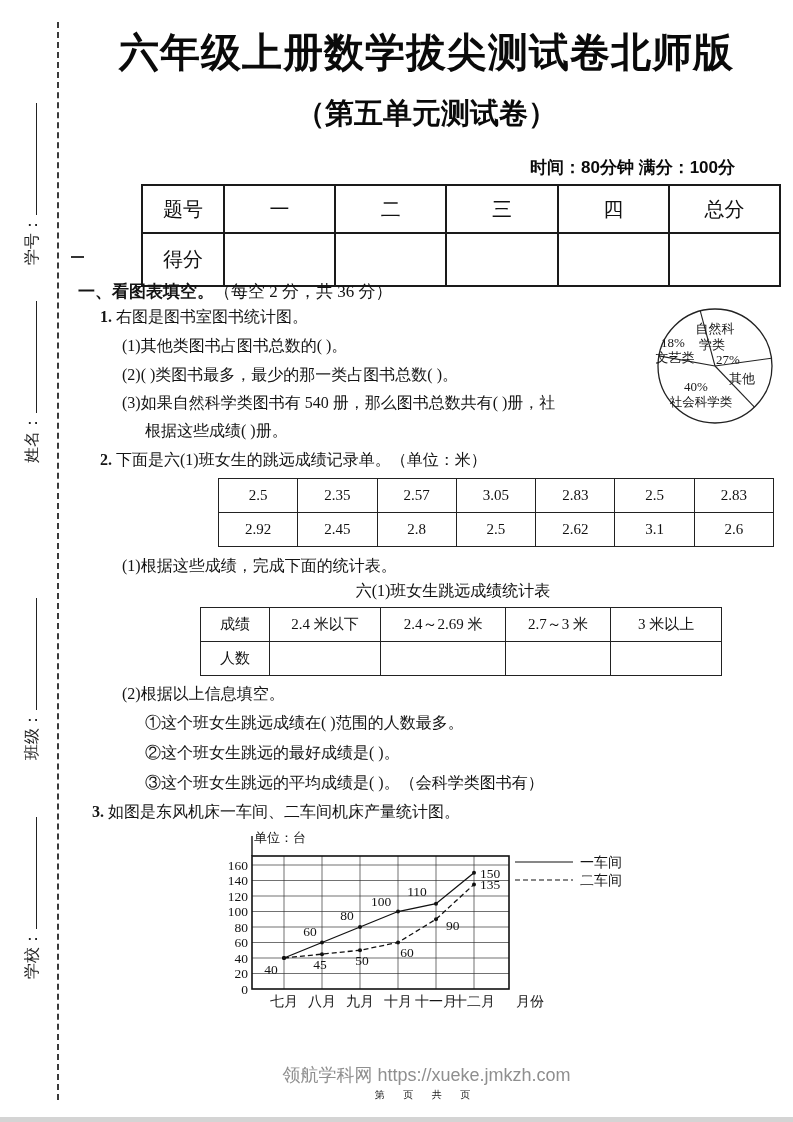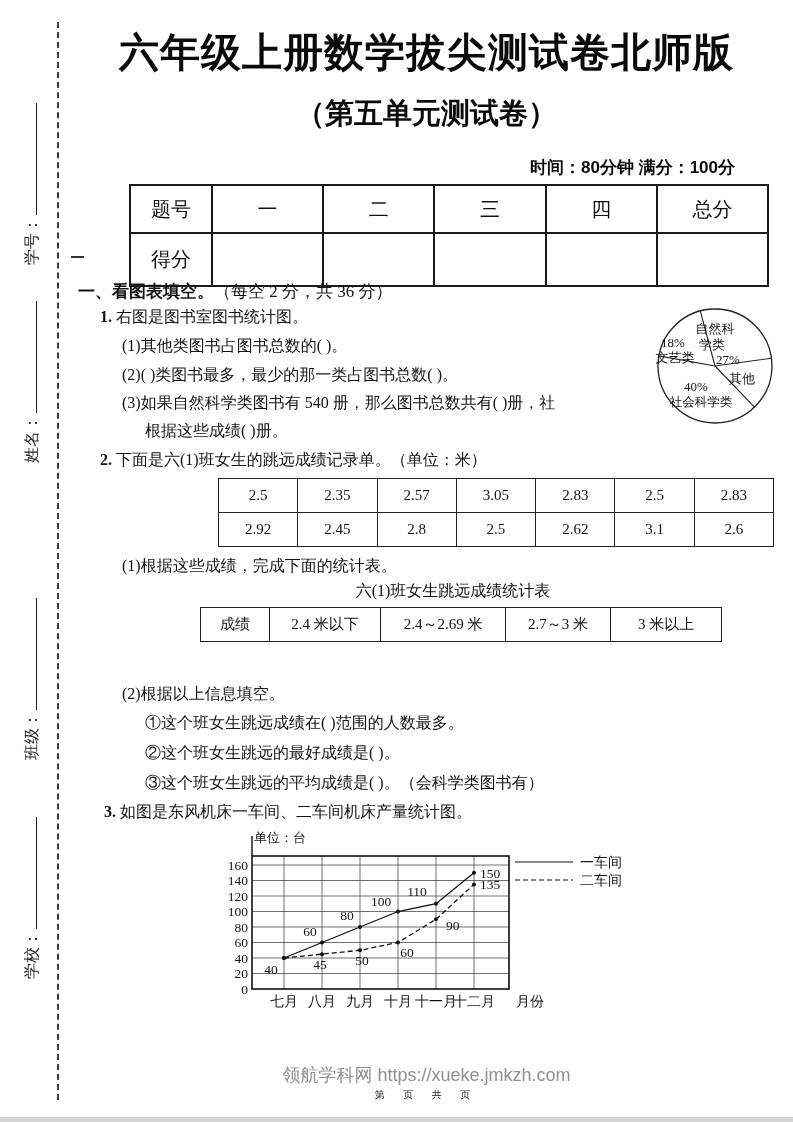--- a/index.html
+++ b/index.html
@@ -14,21 +14,21 @@
   .mlabel .u{display:inline-block;width:112px;height:15px;border-bottom:1.5px solid #222;margin-left:2px;}
   
   .title{left:60px;right:0;top:25px;text-align:center;font-family:"Liberation Sans","DejaVu Sans",sans-serif;
          font-weight:bold;font-size:40px;letter-spacing:1px;color:#0a0a0a;}
   .subtitle{left:60px;right:0;top:94px;text-align:center;font-family:"Liberation Sans","DejaVu Sans",sans-serif;
             font-weight:bold;font-size:29px;color:#0a0a0a;}
   .meta{right:58px;top:156px;font-family:"Liberation Sans","DejaVu Sans",sans-serif;
         font-size:17px;font-weight:600;color:#0a0a0a;}
   
   table{border-collapse:collapse;}
-  .score-table{left:100px;top:184px;padding-left:29px;}
+  .score-table{left:112px;top:184px;padding-left:29px;}
   .score-table table{width:640px;table-layout:fixed;}
   .score-table td{border:2.4px solid #1a1a1a;text-align:center;font-size:20px;color:#111;}
   .score-table tr:first-child td{height:44px;}
   .score-table tr:last-child td{height:49px;}
   .score-table td.first{width:78px;}
   
   .line{position:absolute;font-size:16px;white-space:nowrap;color:#141414;}
   .qno{font-weight:bold;}
   .bold{font-weight:bold;}
   
@@ -168,30 +168,37 @@
   <div class="abs stats-table">
     <table>
       <tbody>
           <tr>
         <td style="width:66px;">成绩</td>
         <td style="width:108px;">2.4 米以下</td>
         <td style="width:122px;">2.4～2.69 米</td>
         <td style="width:102px;">2.7～3 米</td>
         <td style="width:108px;">3 米以上</td>
       </tr>
+      <tr>
+        <td>人数</td>
+        <td></td>
+        <td></td>
+        <td></td>
+        <td></td>
+      </tr>
     </tbody>
       </table>
   </div>
 
   <div class="line" style="left:122px;top:684px;">(2)根据以上信息填空。</div>
   <div class="line" style="left:145px;top:713px;">①这个班女生跳远成绩在(              )范围的人数最多。</div>
   <div class="line" style="left:145px;top:743px;">②这个班女生跳远的最好成绩是(        )。</div>
   <div class="line" style="left:145px;top:773px;">③这个班女生跳远的平均成绩是(        )。（会科学类图书有）</div>
 
-  <div class="line" style="left:104px;top:802px;">
+  <div class="line" style="left:92px;top:802px;">
     <span class="qno">3.</span>
     <span>如图是东风机床一车间、二车间机床产量统计图。</span>
   </div>
 
   <svg id="line-svg" viewBox="0 0 424 200">
       <line x1="24" y1="147.5" x2="281" y2="147.5" stroke="#333" stroke-width="0.7"></line>
       <line x1="24" y1="132" x2="281" y2="132" stroke="#333" stroke-width="0.7"></line>
       <line x1="24" y1="116.5" x2="281" y2="116.5" stroke="#333" stroke-width="0.7"></line>
       <line x1="24" y1="101" x2="281" y2="101" stroke="#333" stroke-width="0.7"></line>
       <line x1="24" y1="85.5" x2="281" y2="85.5" stroke="#333" stroke-width="0.7"></line>

